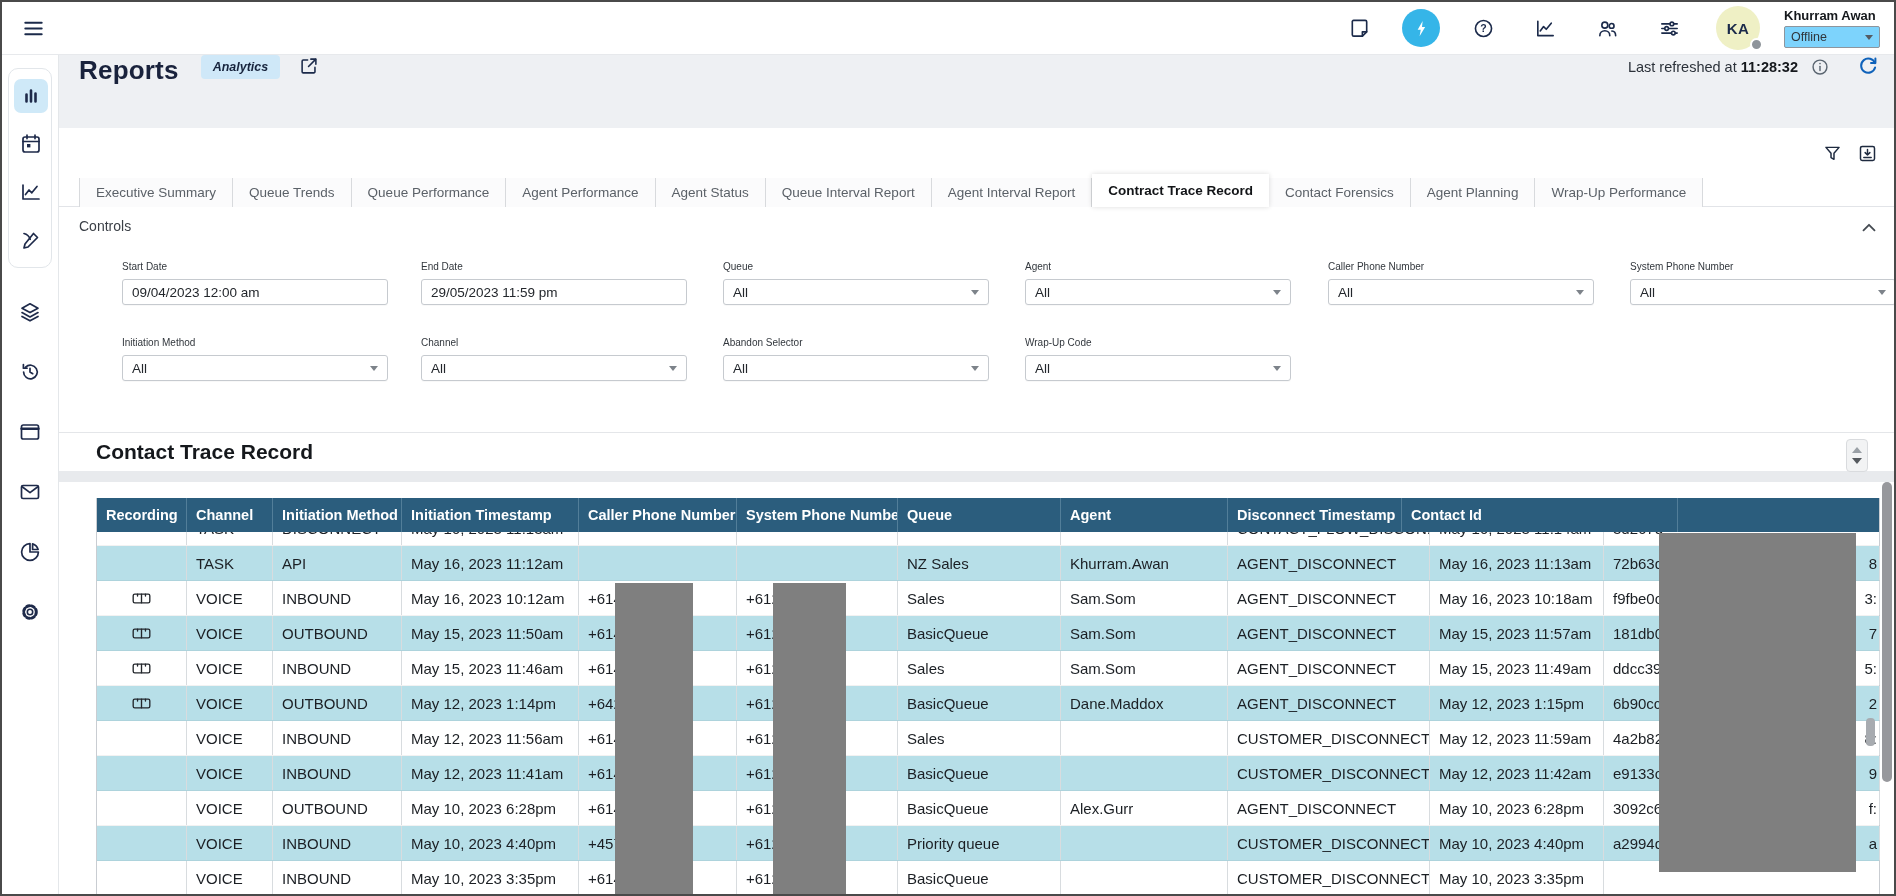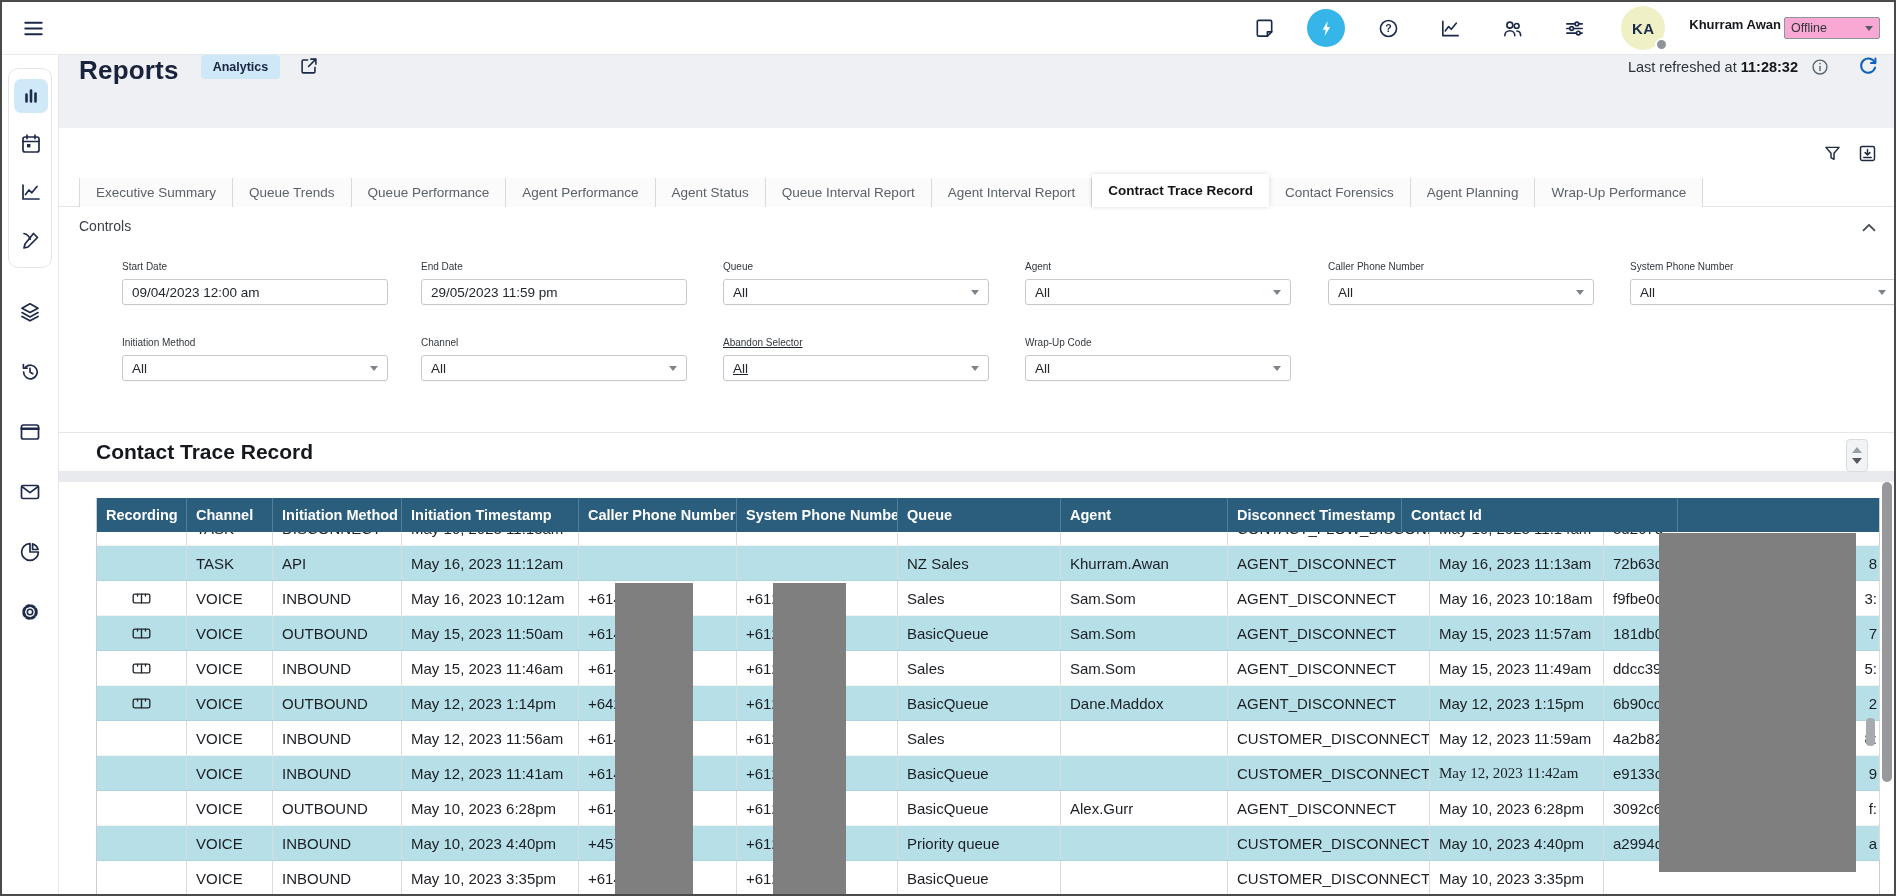--- a/index.html
+++ b/index.html
@@ -9,41 +9,41 @@
 
   
   .topbar { position:relative; height:53px; background:#fff; border-bottom:1px solid #e7e9ec; display:flex; align-items:center; padding:0 10px 0 14px; }
   .hamburger { width:34px; height:34px; border:none; background:transparent; color:#1b2a4a; cursor:pointer; display:flex; align-items:center; justify-content:center; }
   .topbar-right { margin-left:auto; display:flex; align-items:center; gap:24px; }
   .tb-icon { width:38px; height:38px; display:flex; align-items:center; justify-content:center; color:#1b2a4a; border-radius:50%; }
   .tb-icon.accent { background:#35b5e8; color:#fff; }
   .avatar-wrap { position:relative; width:44px; height:44px; margin-left:4px; }
   .avatar { width:44px; height:44px; border-radius:50%; background:#eff0c5; color:#1b2a4a; font-weight:bold; font-size:15px; display:flex; align-items:center; justify-content:center; letter-spacing:.5px; }
   .presence-dot { position:absolute; right:-3px; bottom:-1px; width:13px; height:13px; border-radius:50%; background:#8e949a; border:2px solid #fff; }
-  .user-block { display:flex; flex-direction:row; gap:3px; padding-right:4px; }
+  .user-block { display:flex; flex-direction:column; gap:3px; padding-right:4px; }
   .user-name { font-size:13px; font-weight:bold; color:#15181c; }
-  .status-select { width:96px; height:22px; border:1px solid #8d959d; border-radius:2px; background:#f9a8d4; font-size:12.5px; color:#30353b; display:flex; align-items:center; padding:0 6px; justify-content:space-between; cursor:pointer; }
+  .status-select { width:96px; height:22px; border:1px solid #8d959d; border-radius:2px; background:#7dd3fc; font-size:12.5px; color:#30353b; display:flex; align-items:center; padding:0 6px; justify-content:space-between; cursor:pointer; }
   .caret-down { width:0; height:0; border-left:4px solid transparent; border-right:4px solid transparent; border-top:5px solid #555b62; }
 
   
   .shell { display:flex; height:841px; }
   .sidebar { width:57px; background:#fff; border-right:1px solid #e4e7ea; padding-top:13px; flex:none; }
   .side-group { width:44px; margin:0 auto; border:1px solid #e2e6ea; border-radius:10px; background:#fff; padding:3px 0; }
   .side-item { width:44px; height:48px; display:flex; align-items:center; justify-content:center; color:#1e2a4a; cursor:pointer; }
   .side-item .ico-box { width:34px; height:34px; border-radius:7px; display:flex; align-items:center; justify-content:center; }
   .side-item.active .ico-box { background:#cfe9f8; }
   .side-rest { margin-top:22px; display:flex; flex-direction:column; align-items:center; gap:16px; }
   .side-rest .side-item { height:44px; }
 
   .main { flex:1; display:flex; flex-direction:column; background:#eef0f3; min-width:0; }
 
   
   .page-head { height:73px; display:flex; align-items:flex-start; padding:0 14px 0 20px; }
   .page-title { font-size:26px; font-weight:bold; color:#19223c; letter-spacing:.2px; }
-  .badge { margin-left:22px; background:#cfe8f8; color:#17243d; font-size:12.5px; font-weight:bold; padding:5px 12px; border-radius:4px; }
+  .badge { margin-left:22px; background:#cfe8f8; color:#17243d; font-size:12.5px; font-weight:bold; padding:5px 12px; border-radius:4px;font-style:italic; }
   .ext-icon { margin-left:18px; color:#1b2a4a; width:22px; height:22px; cursor:pointer; }
   .head-right { margin-left:auto; display:flex; align-items:center; gap:12px; }
   .refreshed { font-size:14.5px; color:#2c323a; }
   .refreshed b { color:#15181c; }
   .info-icon { color:#5a6570; width:20px; height:20px; cursor:pointer; }
   .sync-icon { color:#0f62ba; width:24px; height:24px; margin-left:14px; cursor:pointer; }
 
   
   .card { flex:1; background:#fff; display:flex; flex-direction:column; min-height:0; }
   .card-tools { height:50px; display:flex; align-items:center; justify-content:flex-end; gap:14px; padding-right:16px; }
@@ -367,21 +367,21 @@
                   <span class="caret-down"></span>
                 </div>
               </div>
               <div class="filter" style="left: 342px; top: 76px;">
                 <div class="flabel">Channel</div>
                 <div class="fbox">
                   <span>All</span>
                   <span class="caret-down"></span>
                 </div>
               </div>
-              <div class="filter" style="left: 644px; top: 76px; text-decoration: underline;">
+              <div class="filter" style="left: 644px; top: 76px;">
                 <div class="flabel">Abandon Selector</div>
                 <div class="fbox">
                   <span>All</span>
                   <span class="caret-down"></span>
                 </div>
               </div>
               <div class="filter" style="left: 946px; top: 76px;">
                 <div class="flabel">Wrap-Up Code</div>
                 <div class="fbox">
                   <span>All</span>
@@ -559,21 +559,21 @@
                 <div class="t-row stripe">
                   <div class="td c-rec" style="width: 90px;"></div>
                   <div class="td" style="width: 86px;">VOICE</div>
                   <div class="td" style="width: 129px;">INBOUND</div>
                   <div class="td" style="width: 177px;">May 12, 2023 11:41am</div>
                   <div class="td" style="width: 158px;">+614</div>
                   <div class="td" style="width: 161px;">+612</div>
                   <div class="td" style="width: 163px;">BasicQueue</div>
                   <div class="td" style="width: 167px;"></div>
                   <div class="td" style="width: 202px;">CUSTOMER_DISCONNECT</div>
-                  <div class="td" style="width: 174px; font-family: Liberation Serif, serif;">May 12, 2023 11:42am</div>
+                  <div class="td" style="width: 174px;">May 12, 2023 11:42am</div>
                   <div class="td c-cid" style="width: 276px;">
                     <span>e9133c5</span>
                     <span>9</span>
                   </div>
                 </div>
                 <div class="t-row">
                   <div class="td c-rec" style="width: 90px;"></div>
                   <div class="td" style="width: 86px;">VOICE</div>
                   <div class="td" style="width: 129px;">OUTBOUND</div>
                   <div class="td" style="width: 177px;">May 10, 2023 6:28pm</div>

